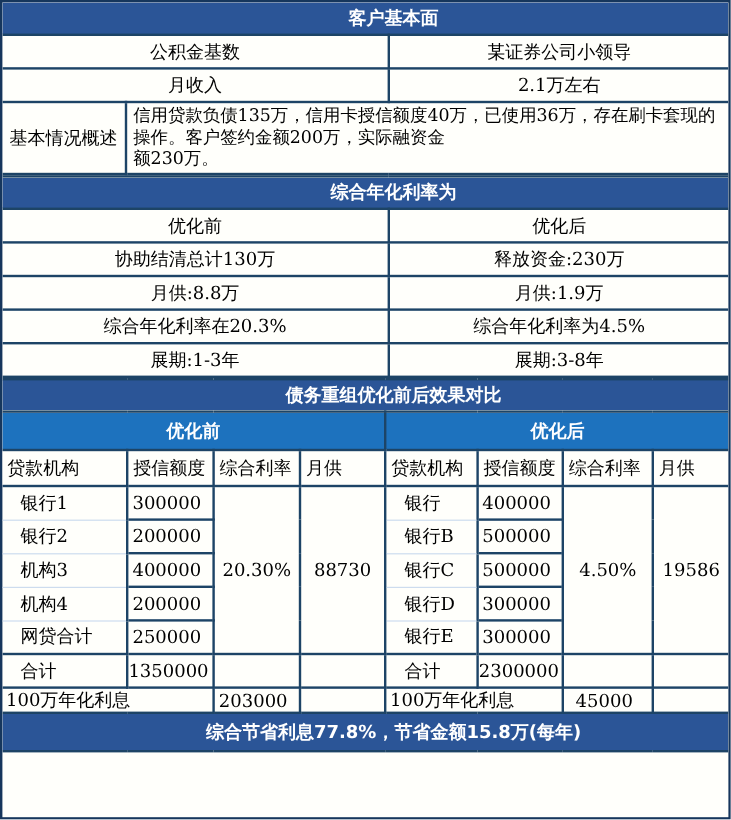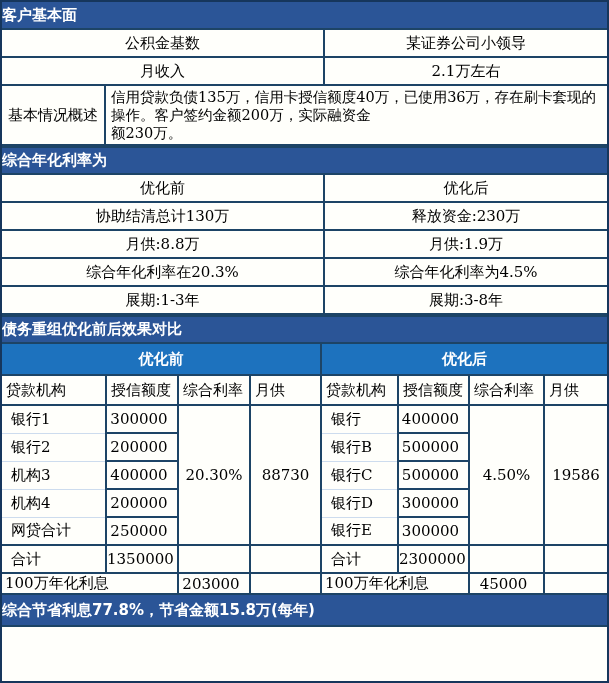--- a/index.html
+++ b/index.html
@@ -11,39 +11,39 @@
   }
   table { border-collapse:collapse; table-layout:fixed; width:605px; }
   td { padding:0; vertical-align:middle; overflow:hidden; white-space:nowrap;
        border:2px solid #1d4466; }
   td:first-child { border-left:0; }
   tr td:last-child { border-right:0; }
   tr.first td { border-top:0; }
 
   
   .hdr td, .foot td {
-    background:#2b5597; color:#ffffff; font-weight:bold; 
+    background:#2b5597; color:#ffffff; font-weight:bold; text-align:center;
     font-family:"DejaVu Sans","Liberation Sans",sans-serif; font-size:15px;
-    border-left:0; border-right:0;
+    border-left:0; border-right:0;padding-left:47px;
   }
   
   .sub td {
     background:#1d72be; color:#ffffff; font-weight:bold; text-align:center;
     font-family:"DejaVu Sans","Liberation Sans",sans-serif; font-size:15px;
     border-left:0; border-right:0;
   }
   .sub td.divL { border-right:2px solid #1d4466; }
 
   .c { text-align:center; }
   .wrap { white-space:pre-wrap; text-align:left; padding:2px 5px;
           line-height:18px; font-size:14.5px; }
 
   
   .colhead td { text-align:left; padding-left:4px; background:#fffffb; }
-  td.name { text-align:left; padding-left:9px;
+  td.name { text-align:left; padding-left:15px;
             border-top:1px solid #cddcee; border-bottom:1px solid #cddcee; }
   td.nameTop { border-top:2px solid #1d4466; }
   td.amt { text-align:center; padding-right:6px; }
   td.rate { text-align:center; }
   td.ilabel { text-align:left; padding-left:3px; }
 </style>
 </head>
 <body>
 
 <div class="sheet">

